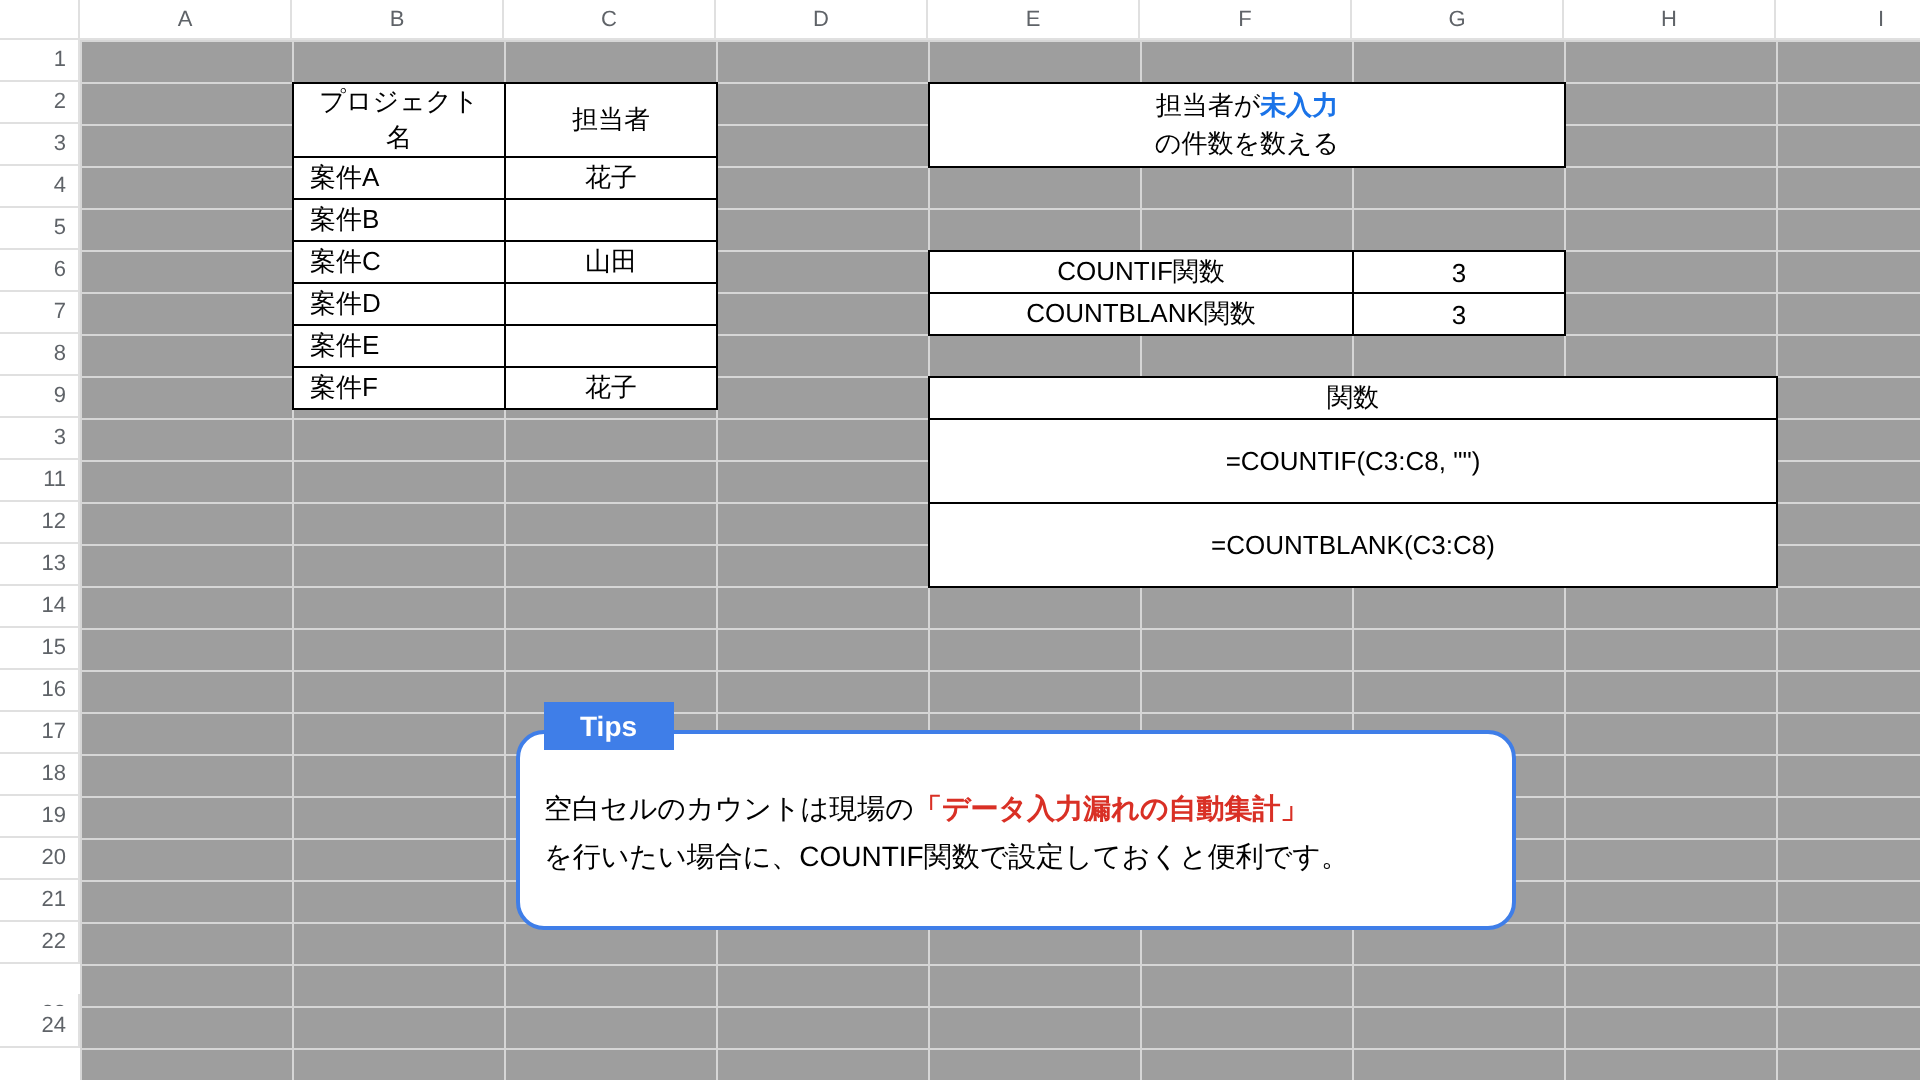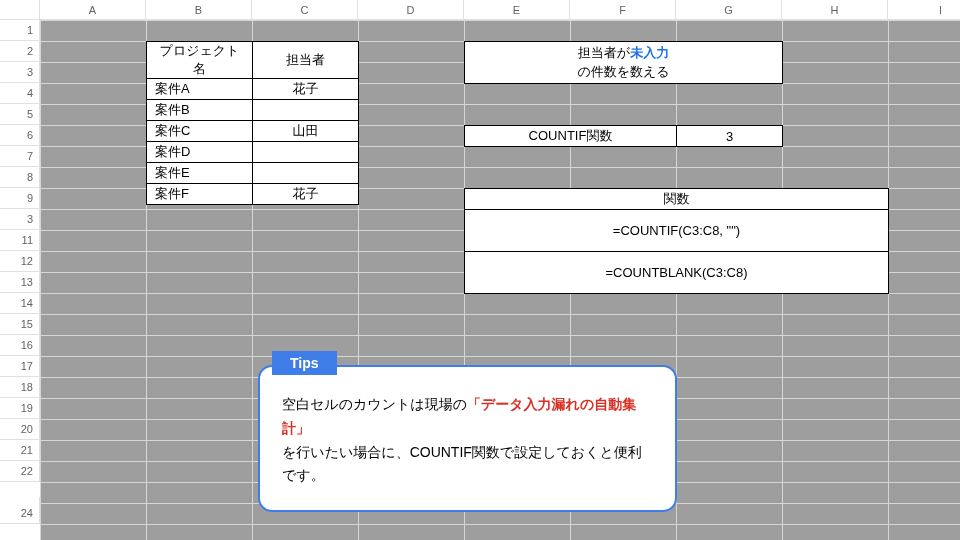--- a/index.html
+++ b/index.html
@@ -79,22 +79,22 @@
     color:#fff;
     font-weight:bold;
     font-size:14px;
     padding:4px 18px;
     z-index:11;
   }
   .tips-box {
     background:#fff;
     border:2px solid #3f7ee8;
     border-radius:14px;
-    padding:26px 26px 22px 22px;
-    width:419px;
+    padding:26px 26px 22px 12px;
+    width:500px;
     line-height:1.7;
     font-size:14px;
   }
   .tips-box .hl { color:#d93025; font-weight:bold; }
 
   
   .w-b { width:106px; }
   .w-c { width:106px; }
   .w-ef { width:212px; }
   .w-g  { width:106px; }
@@ -228,20 +228,24 @@
     </tr>
   </tbody>
     </table>
 
   <table class="tbl" style="left:464px; top:125px;">
     <tbody>
         <tr>
       <td class="w-ef center">COUNTIF関数</td>
       <td class="w-g center">3</td>
     </tr>
+    <tr>
+      <td class="w-ef center">COUNTBLANK関数</td>
+      <td class="w-g center">3</td>
+    </tr>
   </tbody>
     </table>
 
   <table class="tbl" style="left:464px; top:188px;">
     <tbody>
         <tr>
       <th class="w-wide center">関数</th>
     </tr>
     <tr>
       <td class="w-wide center big">=COUNTIF(C3:C8, "")</td>

